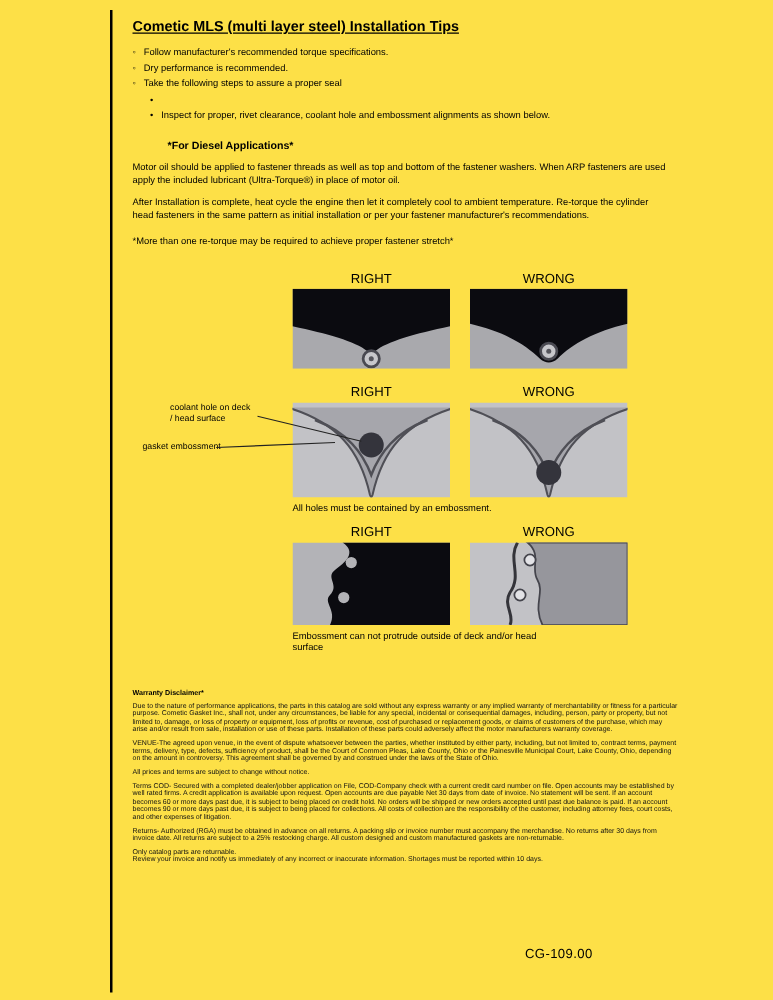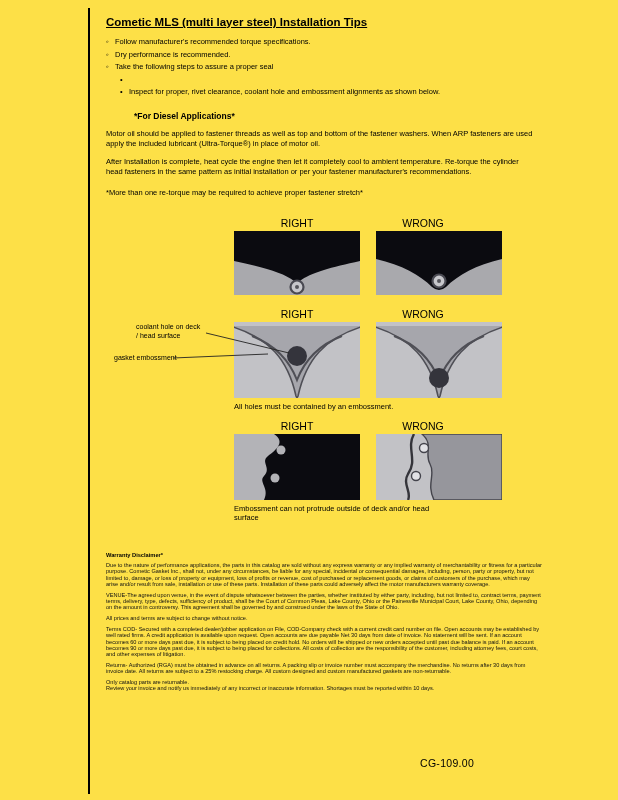--- a/index.html
+++ b/index.html
@@ -11,21 +11,21 @@
   .bullets{font-size:7.5px;line-height:1.2;}
   .b-row{display:flex;margin-bottom:3.5px;}
   .b-marker{width:9px;flex:0 0 9px;font-size:7.5px;}
   .sub{margin-left:14px;}
   .h2{font-size:8.5px;font-weight:bold;margin-top:15px;margin-left:28px;}
   .para{font-size:7.5px;line-height:1.33;margin-top:8px;width:430px;}
   .note{font-size:7.5px;margin-top:11px;}
   .diagrams{margin-top:20px;}
   .dg-block{position:relative;}
   .indent{margin-left:128px;width:268px;}
-  .dg-headers{display:flex;gap:0;font-size:10.5px;margin-bottom:2px;}
+  .dg-headers{display:flex;gap:16px;font-size:10.5px;margin-bottom:2px;}
   .dg-headers span{width:126px;text-align:center;}
   .dg-images{display:flex;gap:16px;}
   .dg-images svg{display:block;}
   .dg-caption{font-size:7.5px;margin-top:4px;}
   .mt13{margin-top:13px;}
   .mt9{margin-top:9px;}
   .cap-narrow{width:220px;}
   .callout1{position:absolute;left:30px;top:15px;width:68px;font-size:7px;line-height:1.25;}
   .callout2{position:absolute;left:8px;top:46px;font-size:7px;}
   .lead-lines{position:absolute;left:0;top:0;pointer-events:none;}

